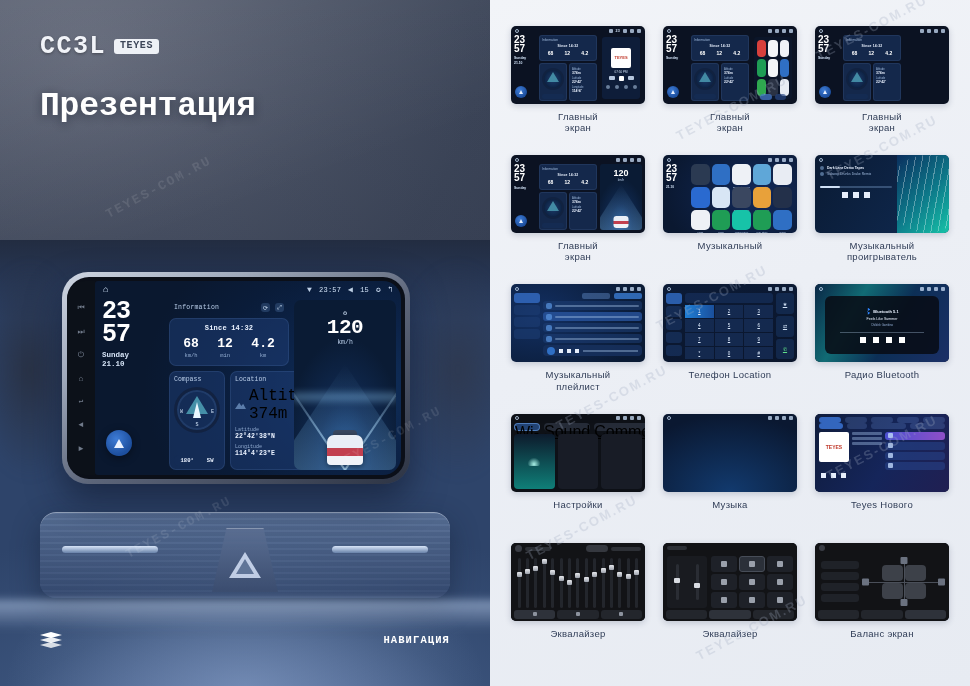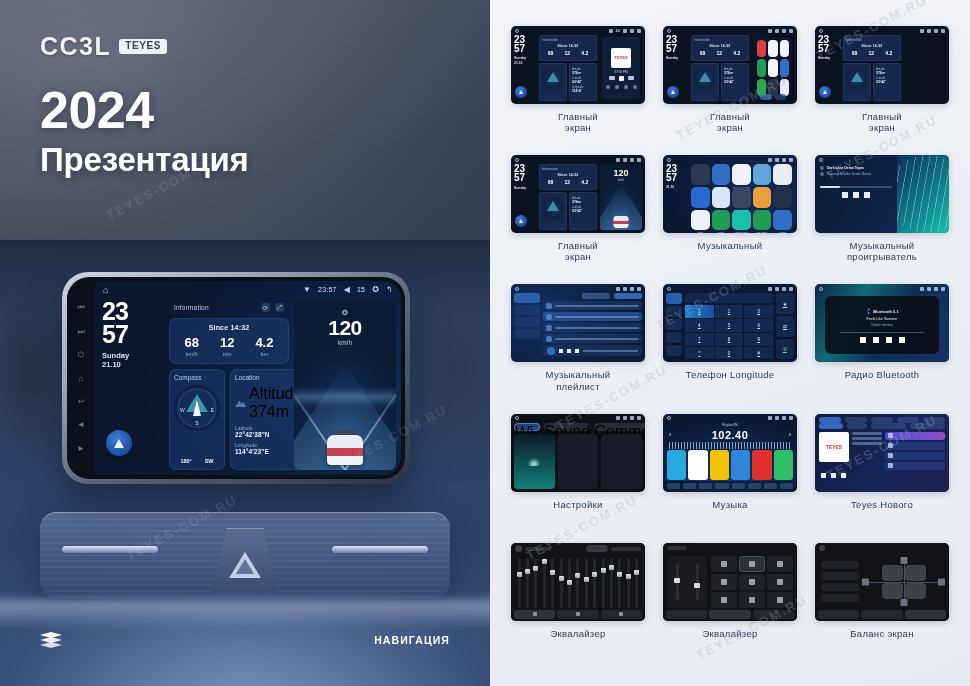--- a/index.html
+++ b/index.html
@@ -6,20 +6,21 @@
   html,body { width:970px; height:686px; overflow:hidden; background:#eef0f4; }
   body { font-family:"Liberation Sans", sans-serif; }
 
   #page { position:relative; width:970px; height:686px; display:flex; }
 
   
   #left {
     position:relative; width:490px; height:686px; overflow:hidden;
     background:
       radial-gradient(120% 70% at 18% 8%, #5e6475 0%, #4a5264 38%, #3c4558 66%, #343d52 100%);
+    font-family: Liberation Mono, monospace;
   }
   #left .hero-sheen {
     position:absolute; inset:0;
     background:
       linear-gradient(160deg, rgba(255,255,255,0.10) 0%, rgba(255,255,255,0.0) 34%),
       linear-gradient(to bottom, rgba(58,66,86,0.0) 0%, rgba(44,52,72,0.25) 52%, rgba(30,46,78,0.55) 72%, rgba(36,62,104,0.8) 100%);
   }
   
   #left .cabin {
     position:absolute; left:0; right:0; top:240px; bottom:0;
@@ -477,21 +478,20 @@
       </div>
     </div>
     <div class="dash-lip"></div>
 
     <div id="logo">
       <span class="word">CC3L</span>
       <span class="badge">TEYES</span>
     </div>
 
     <div id="headline">
-      <div class="year">2024</div>
       <div class="l1">Презентация</div>
     </div>
 
     <div id="unit">
       <div class="inner">
         <div id="sidekeys">
           <div class="k">⏮</div>
           <div class="k">⏭</div>
           <div class="k">⏻</div>
           <div class="k">⌂</div>
@@ -1083,21 +1083,21 @@
               </div>
             </div>
             <div class="act">
               <u>★</u>
                 <u>⇄</u>
                 <u style="color:#5fe08a">✆</u>
             </div>
           </div>
         </div>
         <div class="cap">
-          <span>Телефон Longitude</span><span class="l2"></span>
+          <span>Телефон Location</span><span class="l2"></span>
         </div>
       </div>
 
       <div class="cell">
         <div class="thumb">
           <div class="btm">
             <div class="tsb">
                 <span class="l"></span>
                 <span class="r">
                   <i></i>
@@ -1164,47 +1164,20 @@
         <div class="thumb" style="background:radial-gradient(80% 100% at 50% 100%,#123a6e,#0a1831)">
           <div class="tsb">
               <span class="l"></span>
               <span class="r">
                 <i></i>
                 <i></i>
                 <i></i>
                 <i></i>
               </span>
             </div>
-          <div class="rd">
-            <div class="band">Regular FM</div>
-            <div class="head">
-              <span class="ar">‹</span>
-              <span class="freq">102.40</span>
-              <span class="ar">›</span>
-            </div>
-            <div class="scale"></div>
-            <div class="pres">
-              <u style="background:#2aa8e0"></u>
-              <u style="background:#ffffff"></u>
-              <u style="background:#f2c300"></u>
-              <u style="background:#2f86d6"></u>
-              <u style="background:#e03030"></u>
-              <u style="background:#2fbf6a"></u>
-            </div>
-            <div class="bot">
-                <s></s>
-                <s></s>
-                <s></s>
-                <s></s>
-                <s></s>
-                <s></s>
-                <s></s>
-                <s></s>
-              </div>
-          </div>
         </div>
         <div class="cap">
           <span>Музыка</span><span class="l2"></span>
         </div>
       </div>
 
       <div class="cell">
         <div class="thumb">
           <div class="tr2">
             <div class="top">

